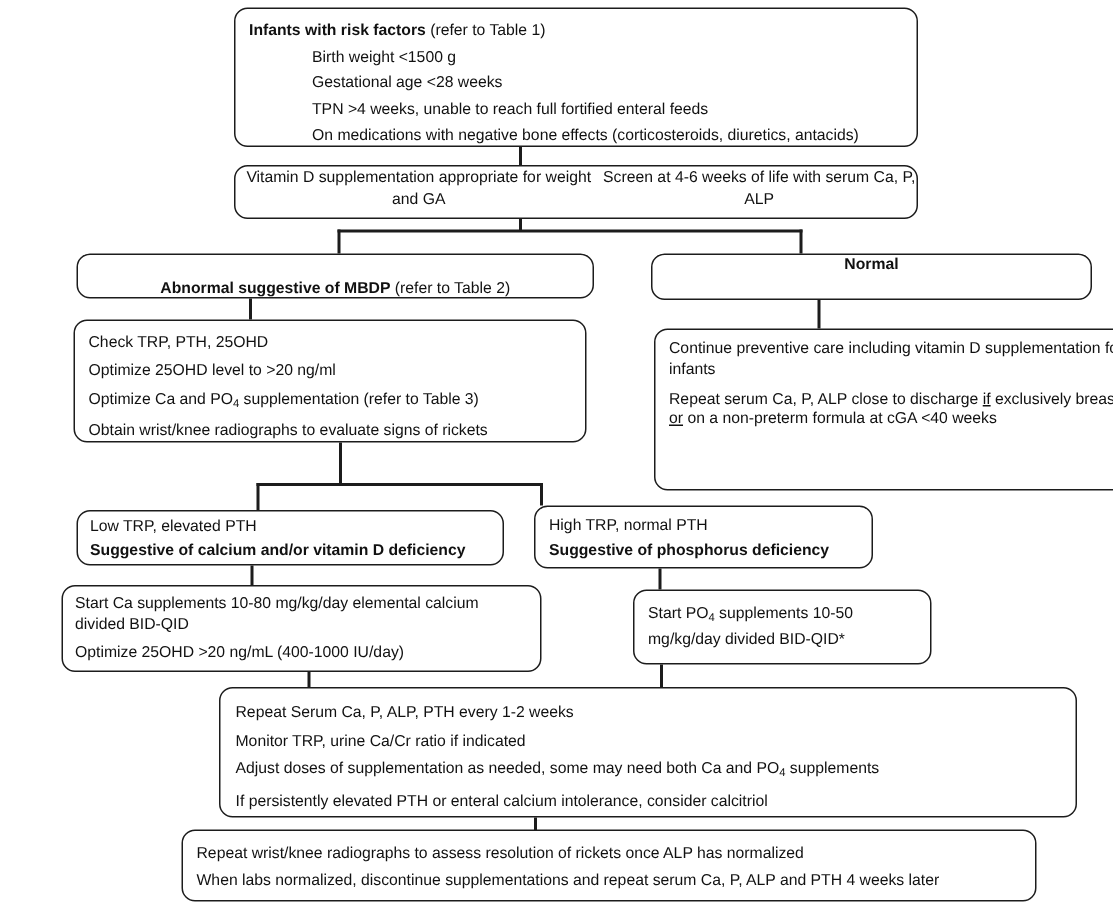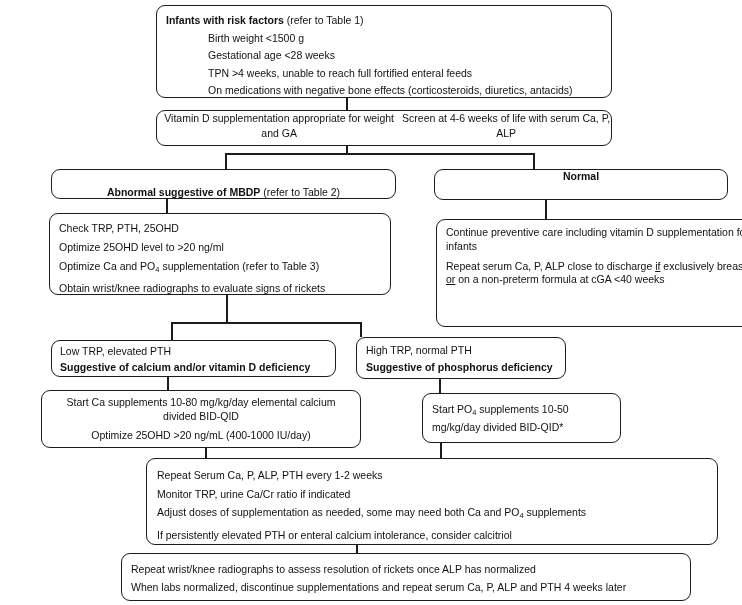--- a/index.html
+++ b/index.html
@@ -21,22 +21,22 @@
   #b-infants { left:120px; top:5px; width:456px; height:93px; padding:6px 9px; line-height:17.5px; }
   #b-infants .indent { padding-left:42px; white-space:nowrap; }
   #b-vitd { left:120px; top:110px; width:456px; height:36px; line-height:15px; }
   #b-abnormal { left:15px; top:169px; width:345px; height:30px;align-items:flex-end; }
   #b-normal { left:398px; top:169px; width:294px; height:31px; }
   #b-check { left:13px; top:213px; width:342px; height:82px; padding:5px 9px; line-height:19px; }
   #b-check div { white-space:nowrap; }
   #b-continue { left:400px; top:219px; width:338px; height:108px; padding:6px 9px; }
   #b-continue p { margin:0 0 6px 0; line-height:13.8px; }
   #b-lowtrp { left:15px; top:340px; width:285px; height:37px; padding:2px 8px; line-height:16px; }
-  #b-hightrp { left:320px; top:337px; width:210px; height:42px; padding:4px 9px; line-height:16.5px; }
-  #b-startca { left:5px; top:390px; width:320px; height:58px; padding:5px 8px;text-align:center; }
+  #b-hightrp { left:320px; top:337px; width:226px; height:42px; padding:4px 9px; line-height:16.5px; }
+  #b-startca { left:5px; top:390px; width:320px; height:58px; padding:5px 8px; }
   #b-startca p { margin:0 0 6px 0; line-height:13.5px; }
   #b-startpo4 { left:386px; top:393px; width:199px; height:50px; padding:8px 9px; line-height:14px; }
   #b-monitor { left:110px; top:458px; width:572px; height:87px; padding:7px 10px; line-height:18.5px; }
   #b-final { left:85px; top:553px; width:570px; height:48px; padding:6px 9px; line-height:18px; }
 
   #c1 { left:346px; top:98px;  height:12px; }
   #c2 { left:346px; top:146px; height:8px;  }
   #c3 { left:225px; top:153px; width:310px; }
   #c4 { left:225px; top:153px; height:16px; }
   #c5 { left:533px; top:153px; height:16px; }

